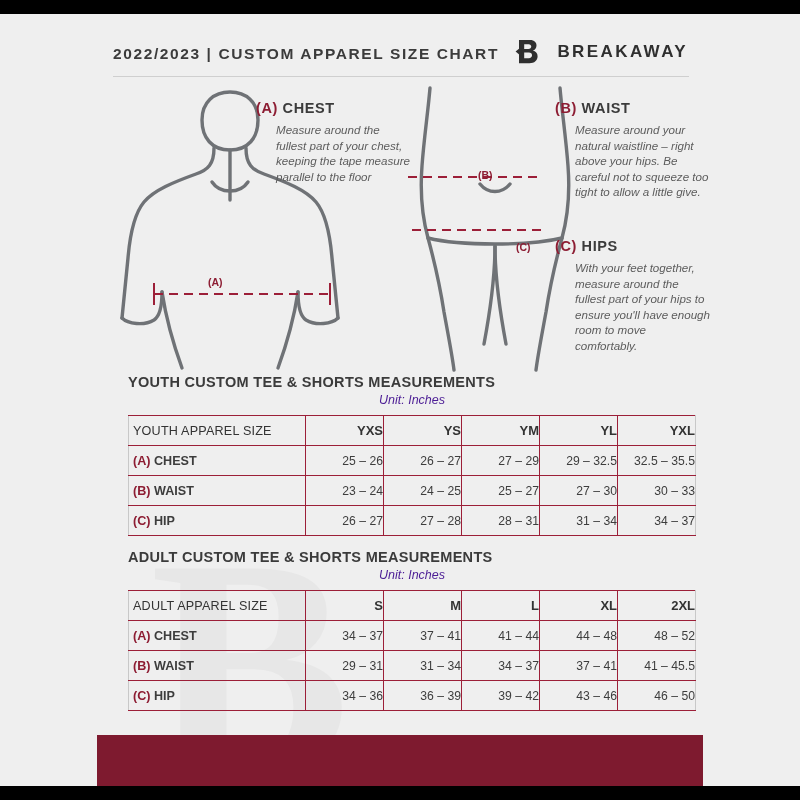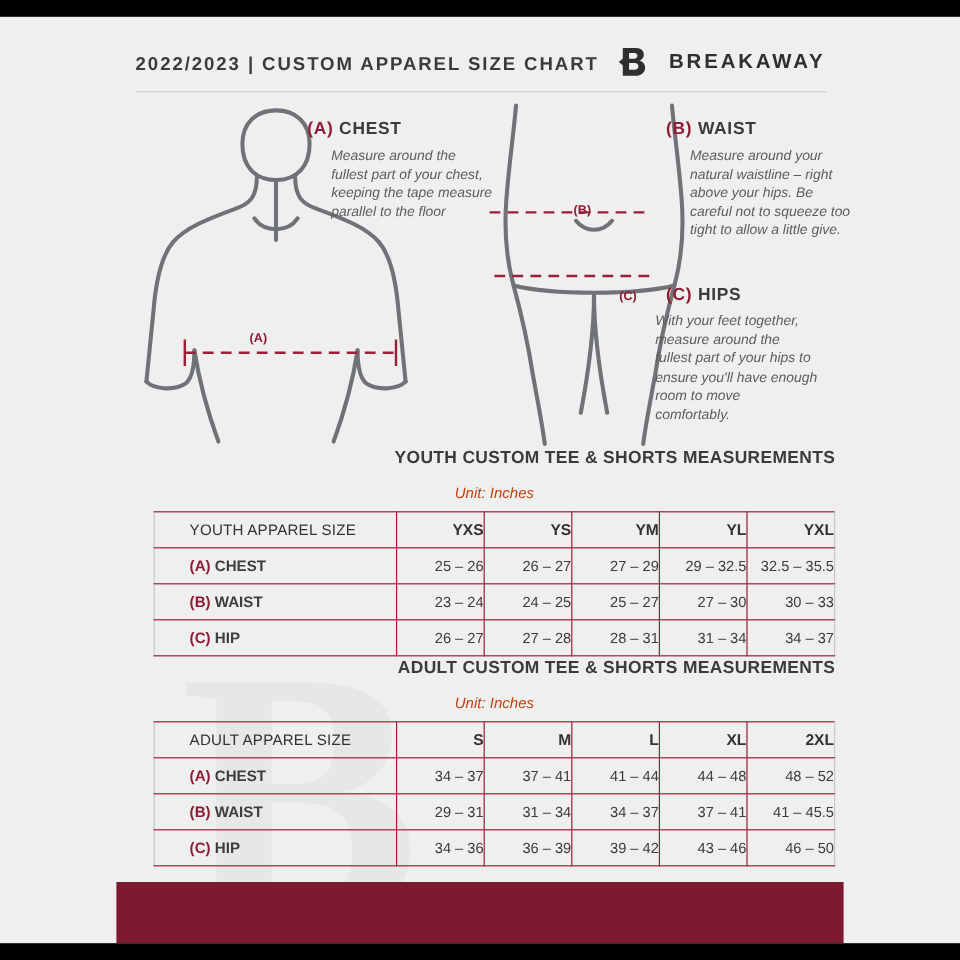--- a/index.html
+++ b/index.html
@@ -121,50 +121,50 @@
     color: #8d1d33;
     font-style: normal;
   }
   
   .tbl-block {
     position: absolute;
     left: 128px;
     width: 568px;
   }
   .tbl-title {
-    text-align: right;
+    text-align: left;
     font-size: 14.5px;
     font-weight: bold;
     color: #3b3b3b;
     letter-spacing: 0.3px;
   }
   .tbl-unit {
     text-align: center;
     font-size: 12.5px;
     font-style: italic;
-    color: #c2410c;
-    margin-top: 14px;
+    color: #4c1d95;
+    margin-top: 3px;
     margin-bottom: 8px;
   }
   table.size {
     border-collapse: collapse;
     width: 568px;
     table-layout: fixed;
   }
   table.size th, table.size td {
     border: 1px solid #9c1f38;
     height: 29px;
     font-size: 12.2px;
     color: #3d3d3d;
     text-align: right;
     padding: 0;
   }
   table.size th.rowhead, table.size td.rowhead {
     text-align: left;
-    padding-left: 29px;
+    padding-left: 4px;
     font-size: 12.6px;
     width: 172px;
   }
   table.size thead th {
     font-weight: bold;
     font-size: 13px;
     color: #333;
   }
   table.size thead th.rowhead {
     font-weight: normal;
@@ -270,21 +270,21 @@
       <div class="callout-title" style="left:555px;top:24px;">
         <span class="callout-tag">(B)</span>
         <span class="callout-word">WAIST</span>
       </div>
       <div class="callout-body" style="left:555px;top:46px;">Measure around your natural waistline – right above your hips. Be careful not to squeeze too tight to allow a little give.</div>
 
       <div class="callout-title" style="left:555px;top:162px;">
         <span class="callout-tag">(C)</span>
         <span class="callout-word">HIPS</span>
       </div>
-      <div class="callout-body" style="left:526px;top:184px;">With your feet together, measure around the fullest part of your hips to ensure you'll have enough room to move comfortably.</div>
+      <div class="callout-body" style="left:555px;top:184px;">With your feet together, measure around the fullest part of your hips to ensure you'll have enough room to move comfortably.</div>
     </div>
 
     <div class="tbl-block" style="top:360px;">
       <div class="tbl-title">YOUTH CUSTOM TEE &amp; SHORTS MEASUREMENTS</div>
       <div class="tbl-unit">Unit: Inches</div>
       <table class="size">
         <thead>
           <tr>
             <th class="rowhead">YOUTH APPAREL SIZE</th>
             <th>YXS</th>

